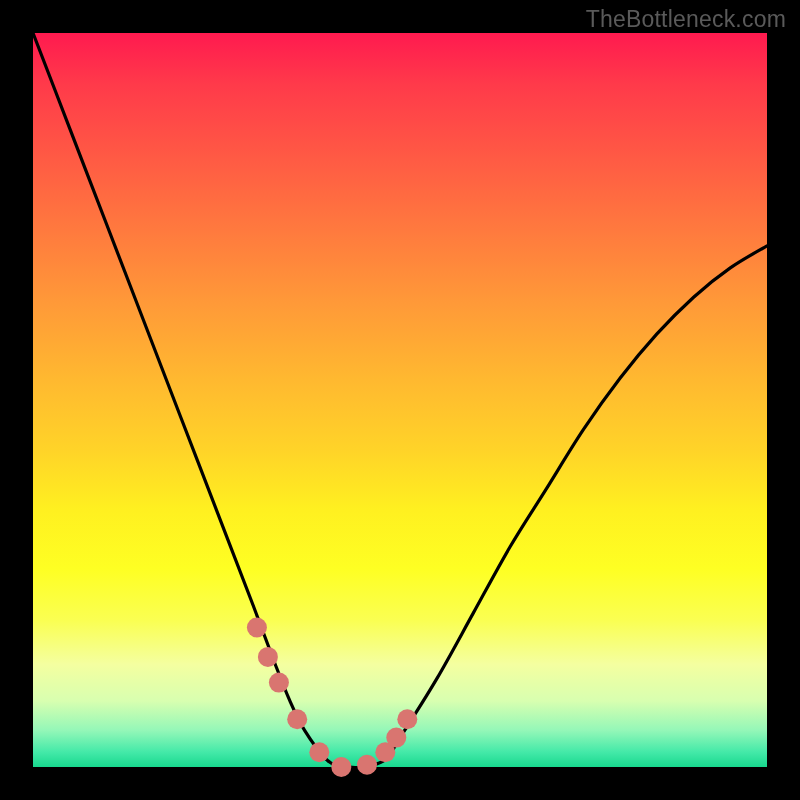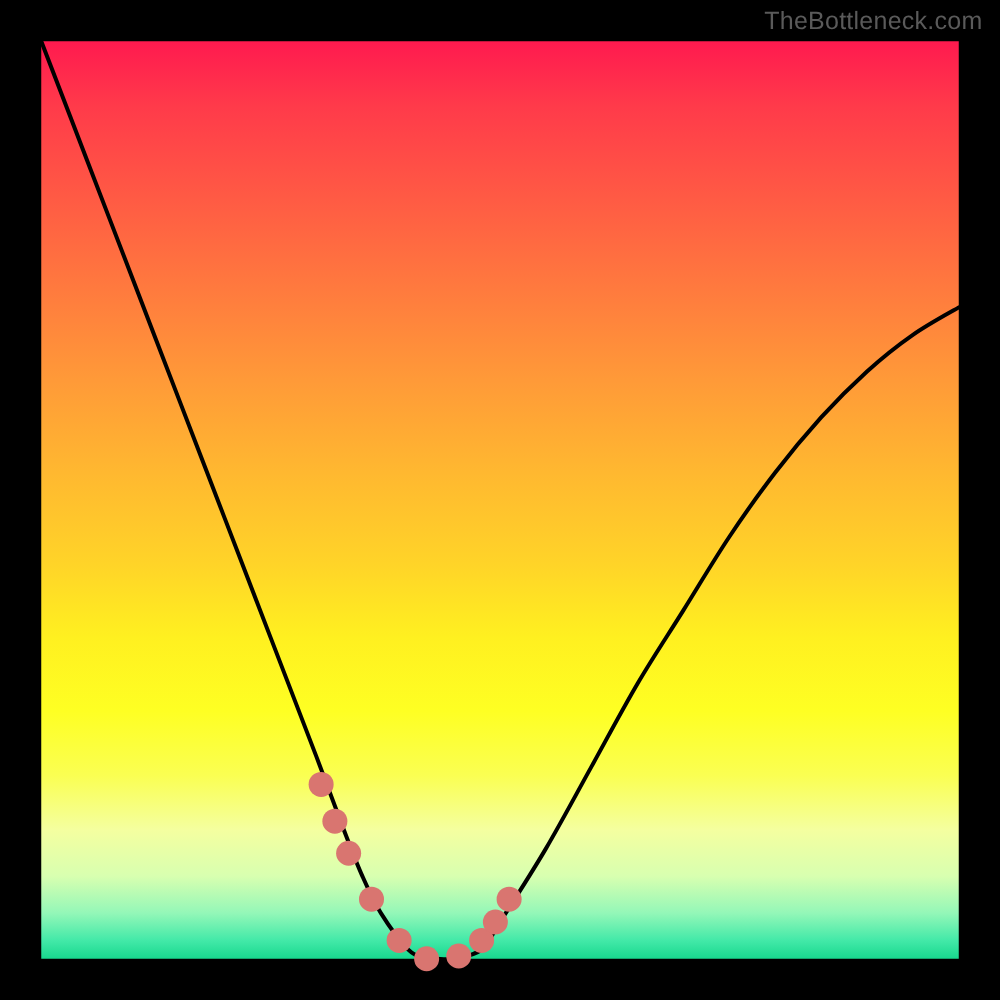--- a/index.html
+++ b/index.html
@@ -41,21 +41,21 @@
       #94f7b8 95%,
       #43e9a8 98%,
       #18d88e 100%
     );
   }
   .watermark {
     position: absolute;
     top: 6px;
     right: 14px;
     color: #5a5a5a;
-    font-size: 20px;
+    font-size: 23px;
     font-weight: 500;
     letter-spacing: 0.2px;
     user-select: none;
   }
   svg.curve {
     position: absolute;
     left: 0;
     top: 0;
     width: 734px;
     height: 734px;

